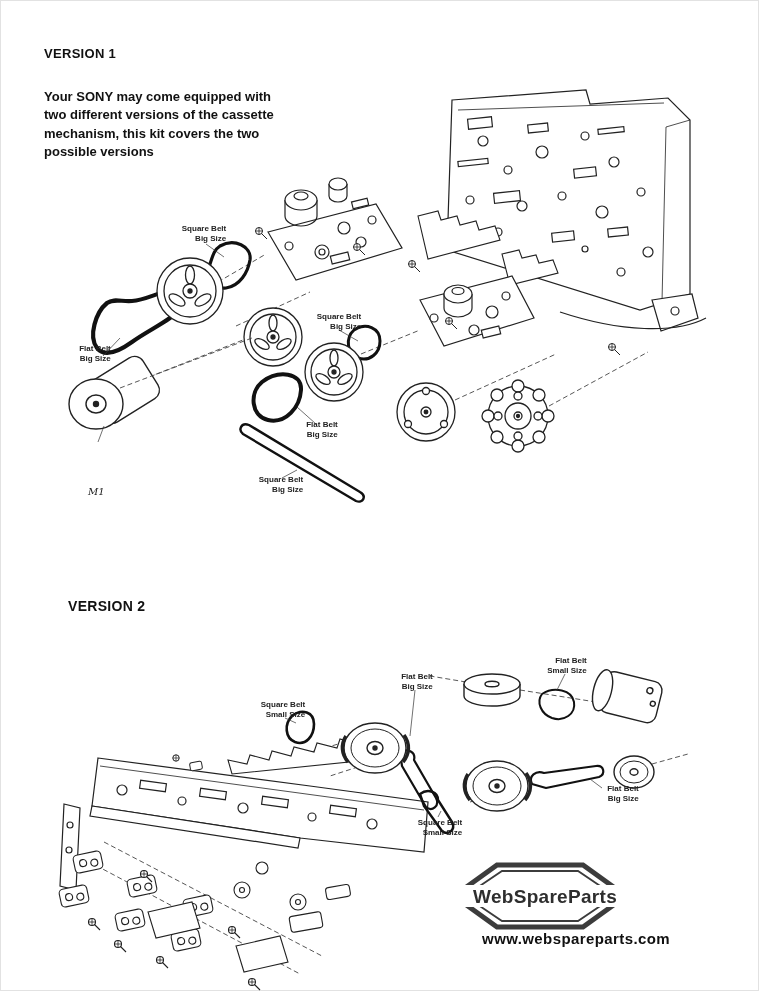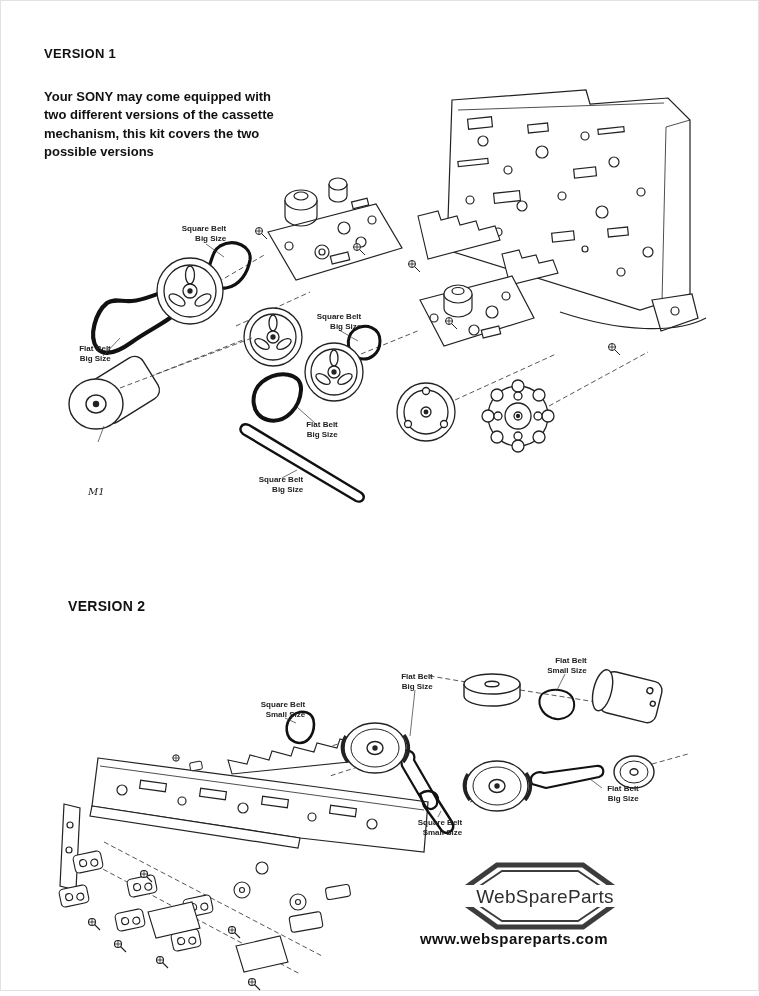--- a/index.html
+++ b/index.html
@@ -22,26 +22,26 @@
     position: absolute; transform: translateX(-50%);
     text-align: right; font-size: 8px; font-weight: bold; color: #222;
     line-height: 1.25; white-space: nowrap;
   }
   .m1-label {
     position: absolute; font-size: 10px; font-style: italic;
     font-family: "DejaVu Serif", serif; color: #222;
   }
   .logo-text {
     position: absolute; left: 440px; top: 886px; width: 210px;
-    text-align: center; font-size: 19px; font-weight: normal;
+    text-align: center; font-size: 19px; font-weight: bold;
     color: #2e2e2e; letter-spacing: .3px;
   }
   .site-text {
     position: absolute; left: 420px; top: 930px; width: 250px;
-    text-align: left; font-size: 15px; font-weight: bold; color: #111;
+    text-align: right; font-size: 15px; font-weight: bold; color: #111;
     letter-spacing: .4px;
   }
 </style>
 </head>
 <body>
 
 <div class="page">
 
   <div id="v1-title" class="heading">VERSION 1</div>
   <div id="v1-intro">Your SONY may come equipped with

